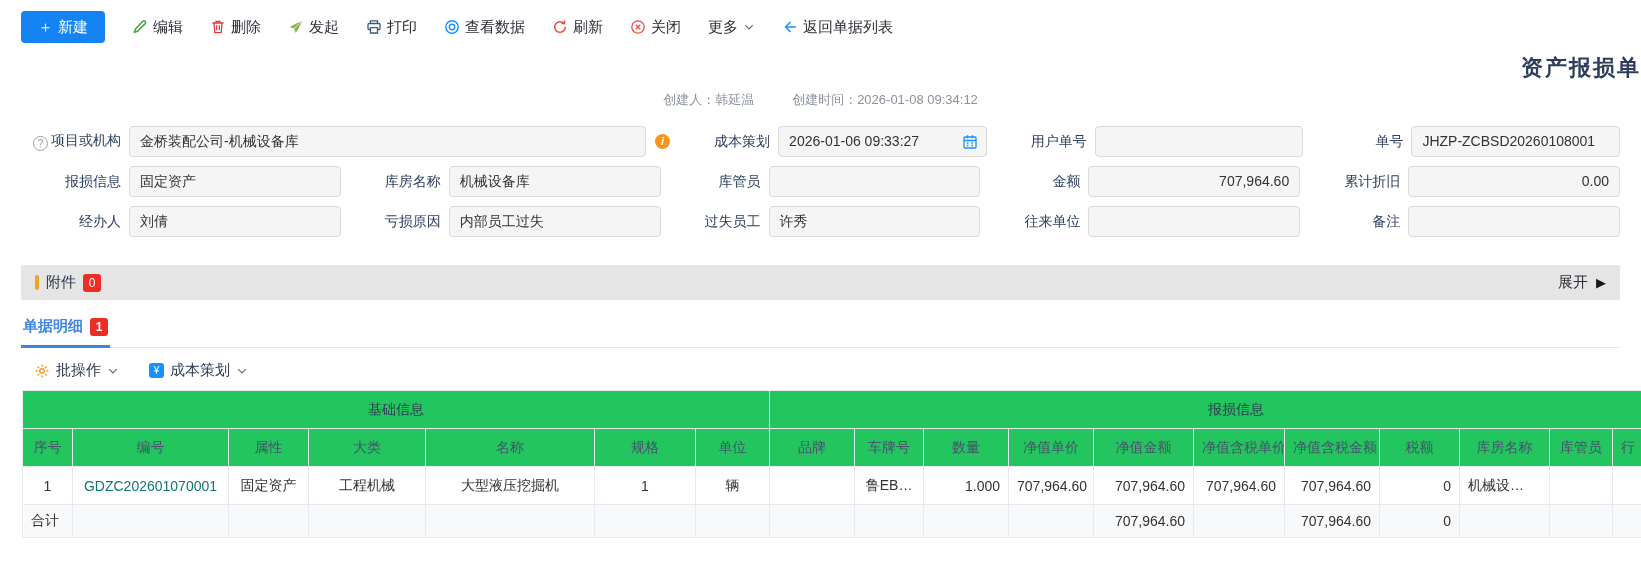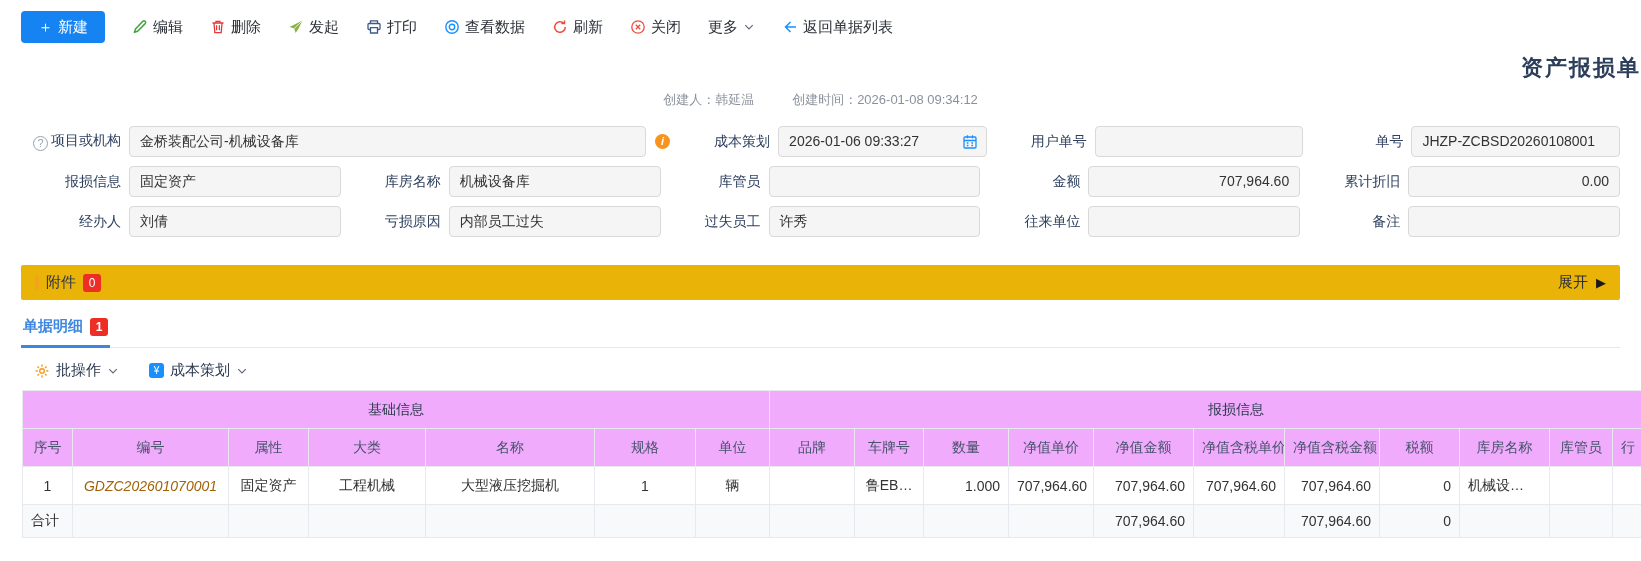--- a/index.html
+++ b/index.html
@@ -36,21 +36,21 @@
   .fin.with-ic { padding-right:30px; }
   .fin .cal { position:absolute; right:8px; top:7px; }
   .circle-help { display:inline-block; width:15px; height:15px; border:1px solid #9aa1ad;
     border-radius:50%; color:#9aa1ad; font-size:11px; line-height:13px; text-align:center;
     margin-right:3px; vertical-align:-2px; }
   .circle-info { display:inline-block; width:15px; height:15px; background:#f6941d;
     border-radius:50%; color:#fff; font-size:11px; font-style:italic; font-weight:bold;
     line-height:15px; text-align:center; margin-left:9px; flex-shrink:0; }
 
   
-  .attach-bar { margin:28px 21px 0; height:35px; background:#eab308; border-radius:2px;
+  .attach-bar { margin:28px 21px 0; height:35px; background:#e5e5e5; border-radius:2px;
     display:flex; align-items:center; justify-content:space-between; padding:0 14px; }
   .attach-left { display:flex; align-items:center; gap:7px; font-size:15px; color:#2b3648; }
   .orange-mark { width:4px; height:15px; background:#f6a21d; border-radius:2px; }
   .badge { display:inline-block; min-width:18px; padding:1px 5px; background:#ee2d24;
     color:#fff; font-size:12px; line-height:16px; text-align:center; border-radius:3px; }
   .attach-right { display:flex; align-items:center; gap:8px; font-size:15px;
     color:#2b2f36; cursor:pointer; }
   .play { font-size:13px; color:#1a1a1a; }
 
   
@@ -62,28 +62,28 @@
   .batch-row { display:flex; align-items:center; gap:30px; padding:13px 0 10px 34px; }
   .drop-btn { display:inline-flex; align-items:center; gap:6px; font-size:15px;
     color:#2c3a50; cursor:pointer; }
   .yen-ic { width:15px; height:15px; background:#1890ff; border-radius:3px; color:#fff;
     font-size:10px; line-height:15px; text-align:center; }
 
   
   .table-wrap { margin-left:22px; width:1619px; overflow:hidden; }
   table { border-collapse:collapse; table-layout:fixed; width:1680px; font-size:14px; }
   th,td { border:1px solid #e7e9ef; padding:0 8px; overflow:hidden; white-space:nowrap; }
-  thead th { background:#f0abfc; font-weight:normal; }
+  thead th { background:#22c55e; font-weight:normal; }
   .group-row th { height:38px; color:#2f3a50; text-align:center; }
   .head-row th { height:38px; color:#47536b; text-align:center; }
   tbody td { height:38px; background:#fff; text-align:center; }
   tbody tr.total-row td { height:33px; background:#f8f9fb; }
   td.r, th.r { text-align:right; }
   td.l, th.l { text-align:left; }
-  a.cell-link { color:#a16207; text-decoration:none; cursor:pointer;font-style:italic; }
+  a.cell-link { color:#0f766e; text-decoration:none; cursor:pointer; }
 </style>
 </head>
 <body>
 
 <div>
 
   <div class="toolbar">
     <button class="btn-primary">
       <span>＋</span>
       <span>新建</span>

